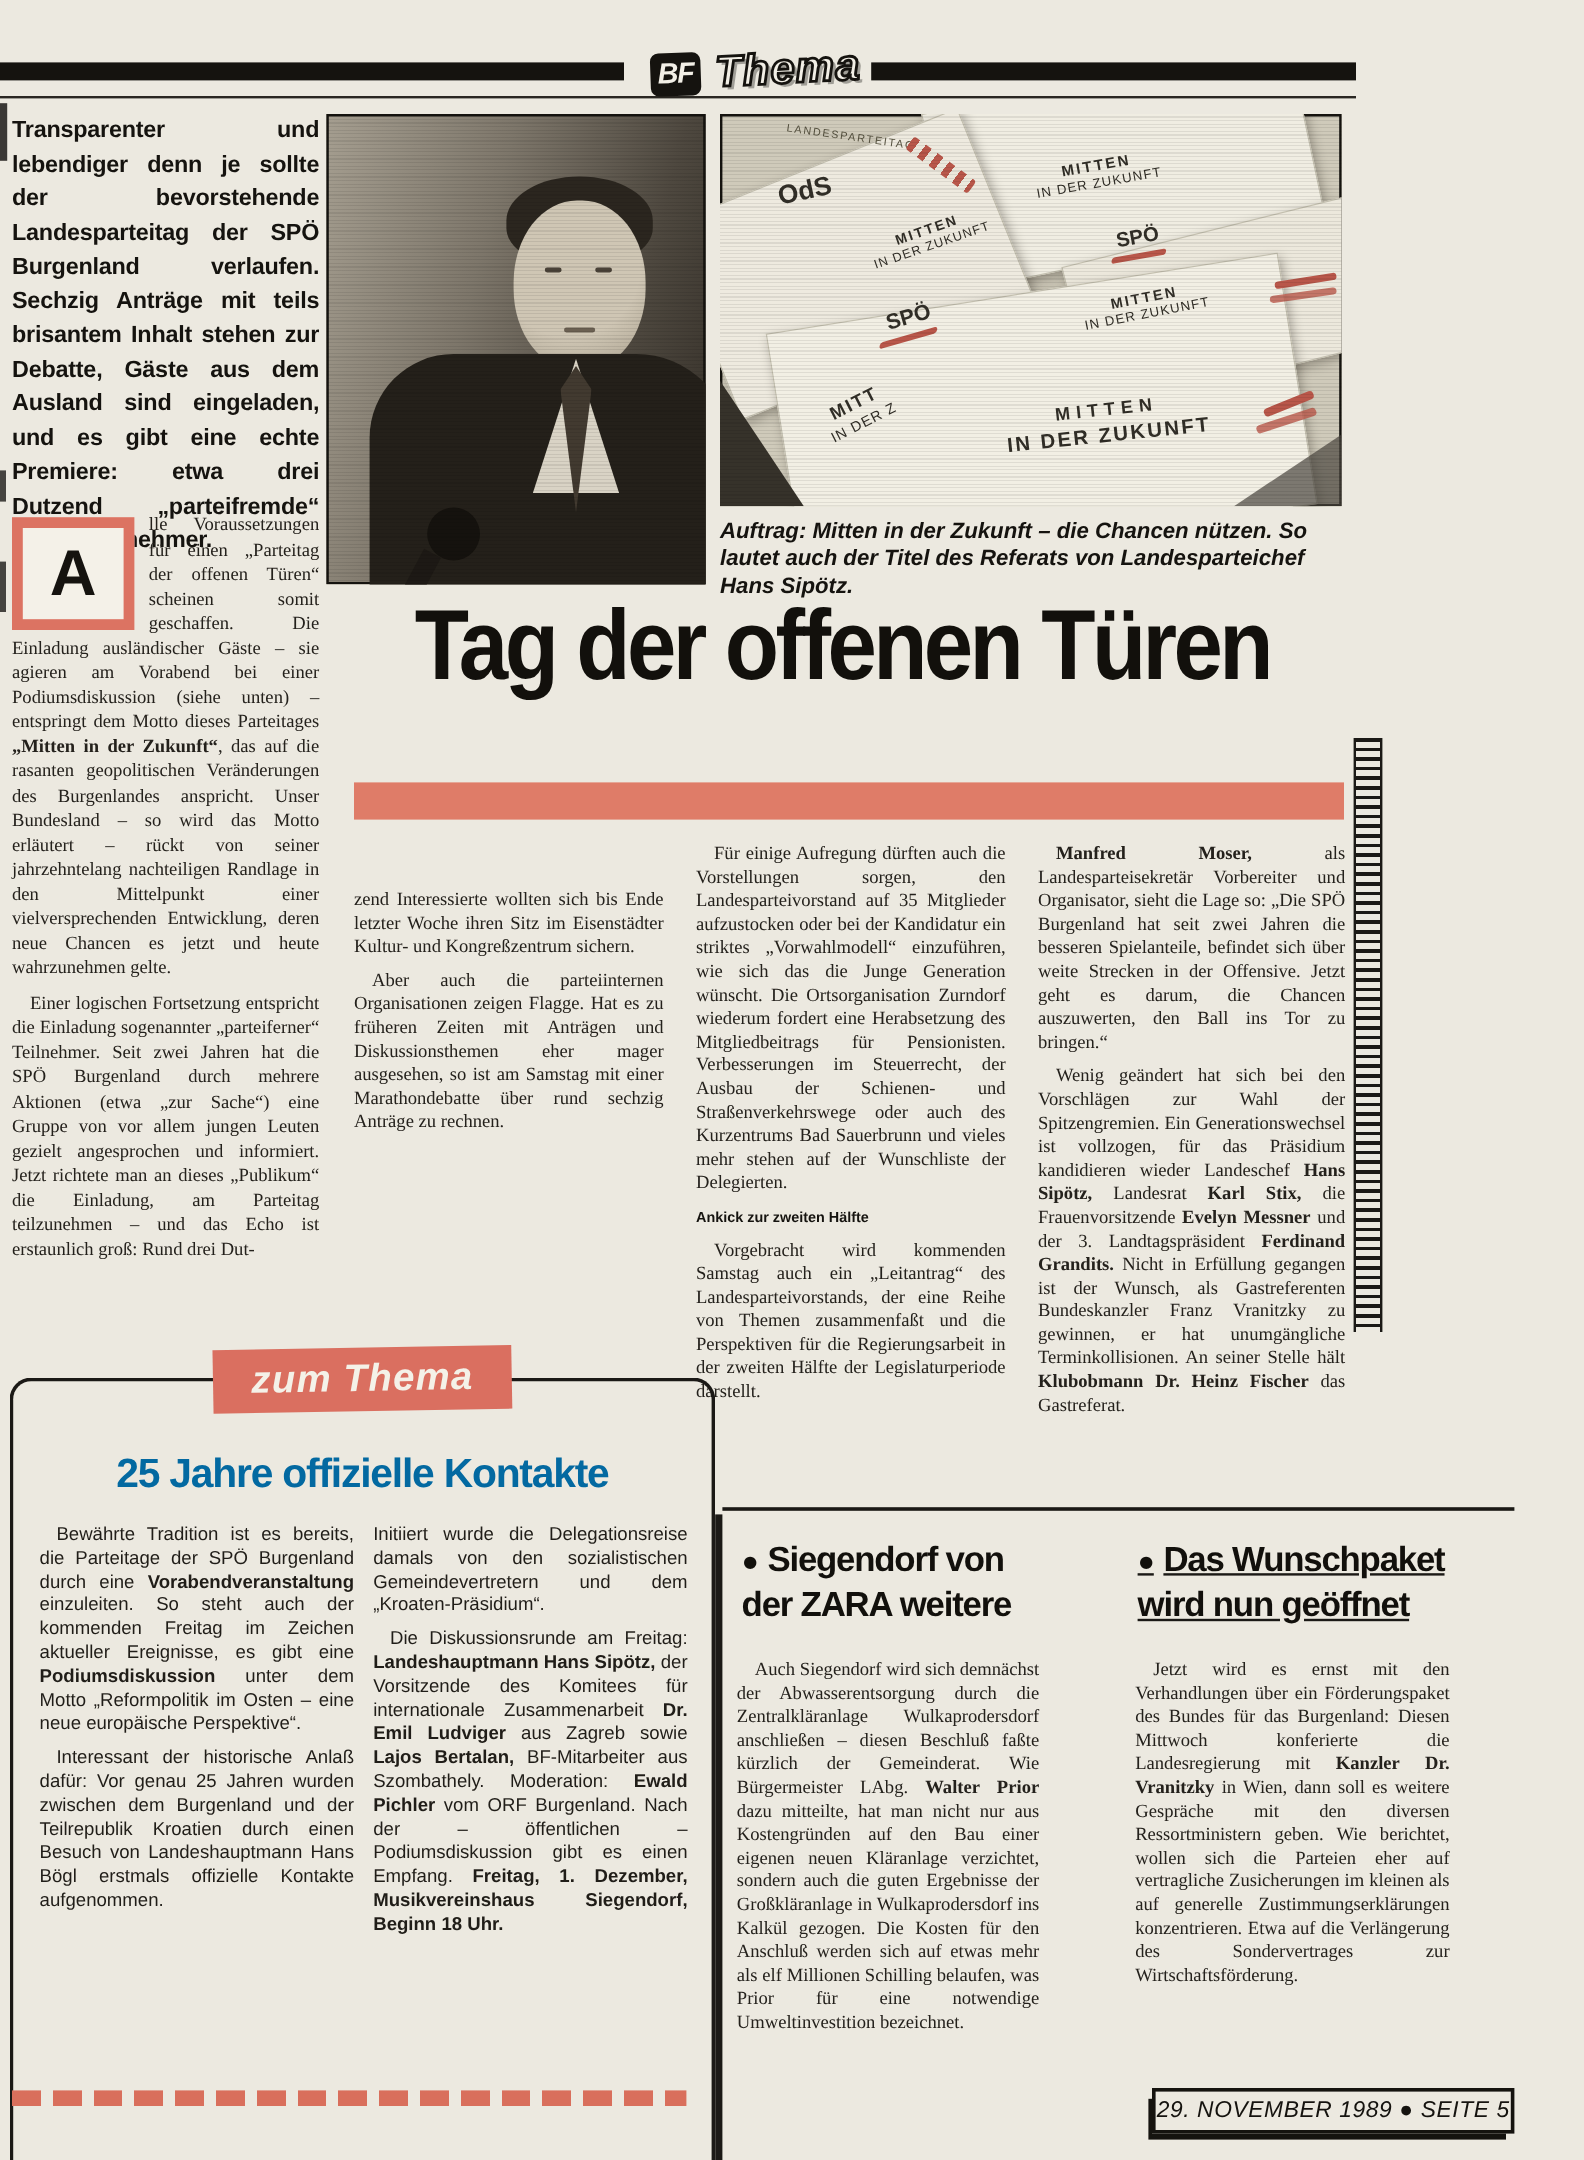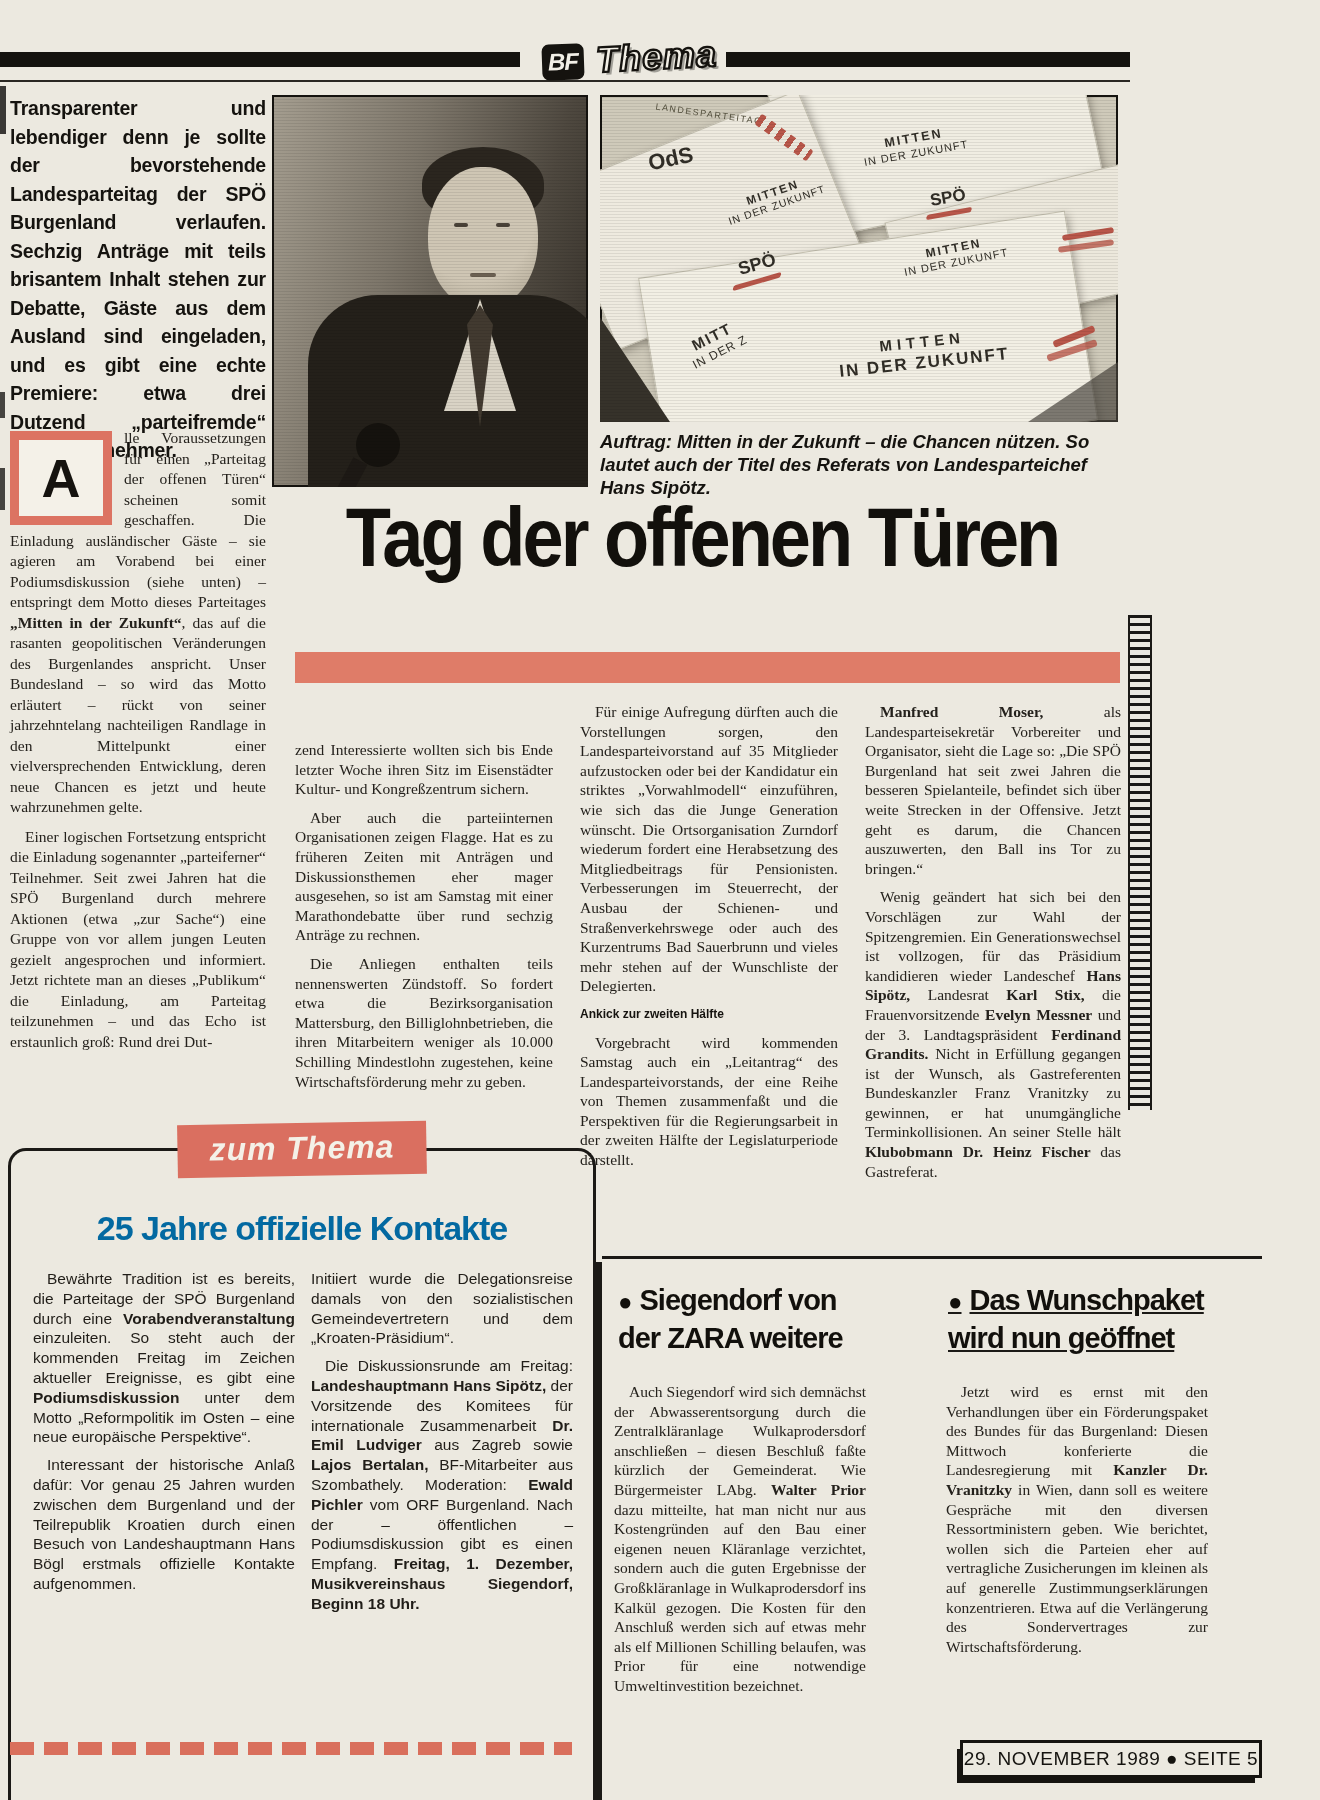--- a/index.html
+++ b/index.html
@@ -147,21 +147,20 @@
 </div>
 
 <div class="abs caption" style="left:600px;top:430px;width:520px;">Auftrag: Mitten in der Zukunft – die Chancen nützen. So lautet auch der Titel des Referats von Landesparteichef Hans Sipötz.</div>
 
 <div class="abs headline" style="left:282px;top:490px;width:840px;">Tag der offenen Türen</div>
 <div class="abs redbar" style="left:295px;top:652px;width:825px;height:31px;"></div>
 
 <div class="abs serif" style="left:295px;top:740px;width:258px;">
   <p class="noind">zend Interessierte wollten sich bis Ende letzter Woche ihren Sitz im Eisenstädter Kultur- und Kongreßzentrum sichern.</p>
   <p>Aber auch die parteiinternen Organisationen zeigen Flagge. Hat es zu früheren Zeiten mit Anträgen und Diskussionsthemen eher mager ausgesehen, so ist am Samstag mit einer Marathondebatte über rund sechzig Anträge zu rechnen.</p>
-  <p>Die Anliegen enthalten teils nennenswerten Zündstoff. So fordert etwa die Bezirksorganisation Mattersburg, den Billiglohnbetrieben, die ihren Mitarbeitern weniger als 10.000 Schilling Mindestlohn zugestehen, keine Wirtschaftsförderung mehr zu geben.</p>
 </div>
 
 <div class="abs serif" style="left:580px;top:702px;width:258px;">
   <p>Für einige Aufregung dürften auch die Vorstellungen sorgen, den Landesparteivorstand auf 35 Mitglieder aufzustocken oder bei der Kandidatur ein striktes „Vorwahlmodell“ einzuführen, wie sich das die Junge Generation wünscht. Die Ortsorganisation Zurndorf wiederum fordert eine Herabsetzung des Mitgliedbeitrags für Pensionisten. Verbesserungen im Steuerrecht, der Ausbau der Schienen- und Straßenverkehrswege oder auch des Kurzentrums Bad Sauerbrunn und vieles mehr stehen auf der Wunschliste der Delegierten.</p>
   <div class="subhead">Ankick zur zweiten Hälfte</div>
   <p>Vorgebracht wird kommenden Samstag auch ein „Leitantrag“ des Landesparteivorstands, der eine Reihe von Themen zusammenfaßt und die Perspektiven für die Regierungsarbeit in der zweiten Hälfte der Legislaturperiode darstellt.</p>
 </div>
 
 <div class="abs serif" style="left:865px;top:702px;width:256px;">
   <p><b>Manfred Moser,</b><span> als Landesparteisekretär Vorbereiter und Organisator, sieht die Lage so: „Die SPÖ Burgenland hat seit zwei Jahren die besseren Spielanteile, befindet sich über weite Strecken in der Offensive. Jetzt geht es darum, die Chancen auszuwerten, den Ball ins Tor zu bringen.“</span></p>
@@ -197,15 +196,15 @@
 <div class="abs" style="left:948px;top:1282px;text-decoration:underline;">
   <div class="sechead"><span class="bullet">●</span><span>Das Wunschpaket</span></div>
   <div class="sechead">wird nun geöffnet</div>
 </div>
 <div class="abs serif" style="left:946px;top:1382px;width:262px;">
   <p><span>Jetzt wird es ernst mit den Verhandlungen über ein Förderungspaket des Bundes für das Burgenland: Diesen Mittwoch konferierte die Landesregierung mit </span><b>Kanzler Dr. Vranitzky</b><span> in Wien, dann soll es weitere Gespräche mit den diversen Ressortministern geben. Wie berichtet, wollen sich die Parteien eher auf vertragliche Zusicherungen im kleinen als auf generelle Zustimmungserklärungen konzentrieren. Etwa auf die Verlängerung des Sondervertrages zur Wirtschaftsförderung.</span></p>
 </div>
 
 <div class="abs dashes" style="left:10px;top:1742px;width:562px;height:13px;"></div>
 
-<div class="abs footer-box" style="left:960px;top:1740px;width:296px;height:32px;">
+<div class="abs footer-box" style="left:960px;top:1740px;width:296px;height:32px;font-style:italic;">
   <span>29. NOVEMBER 1989 ● SEITE 5</span>
 </div>
 
 </body></html>

